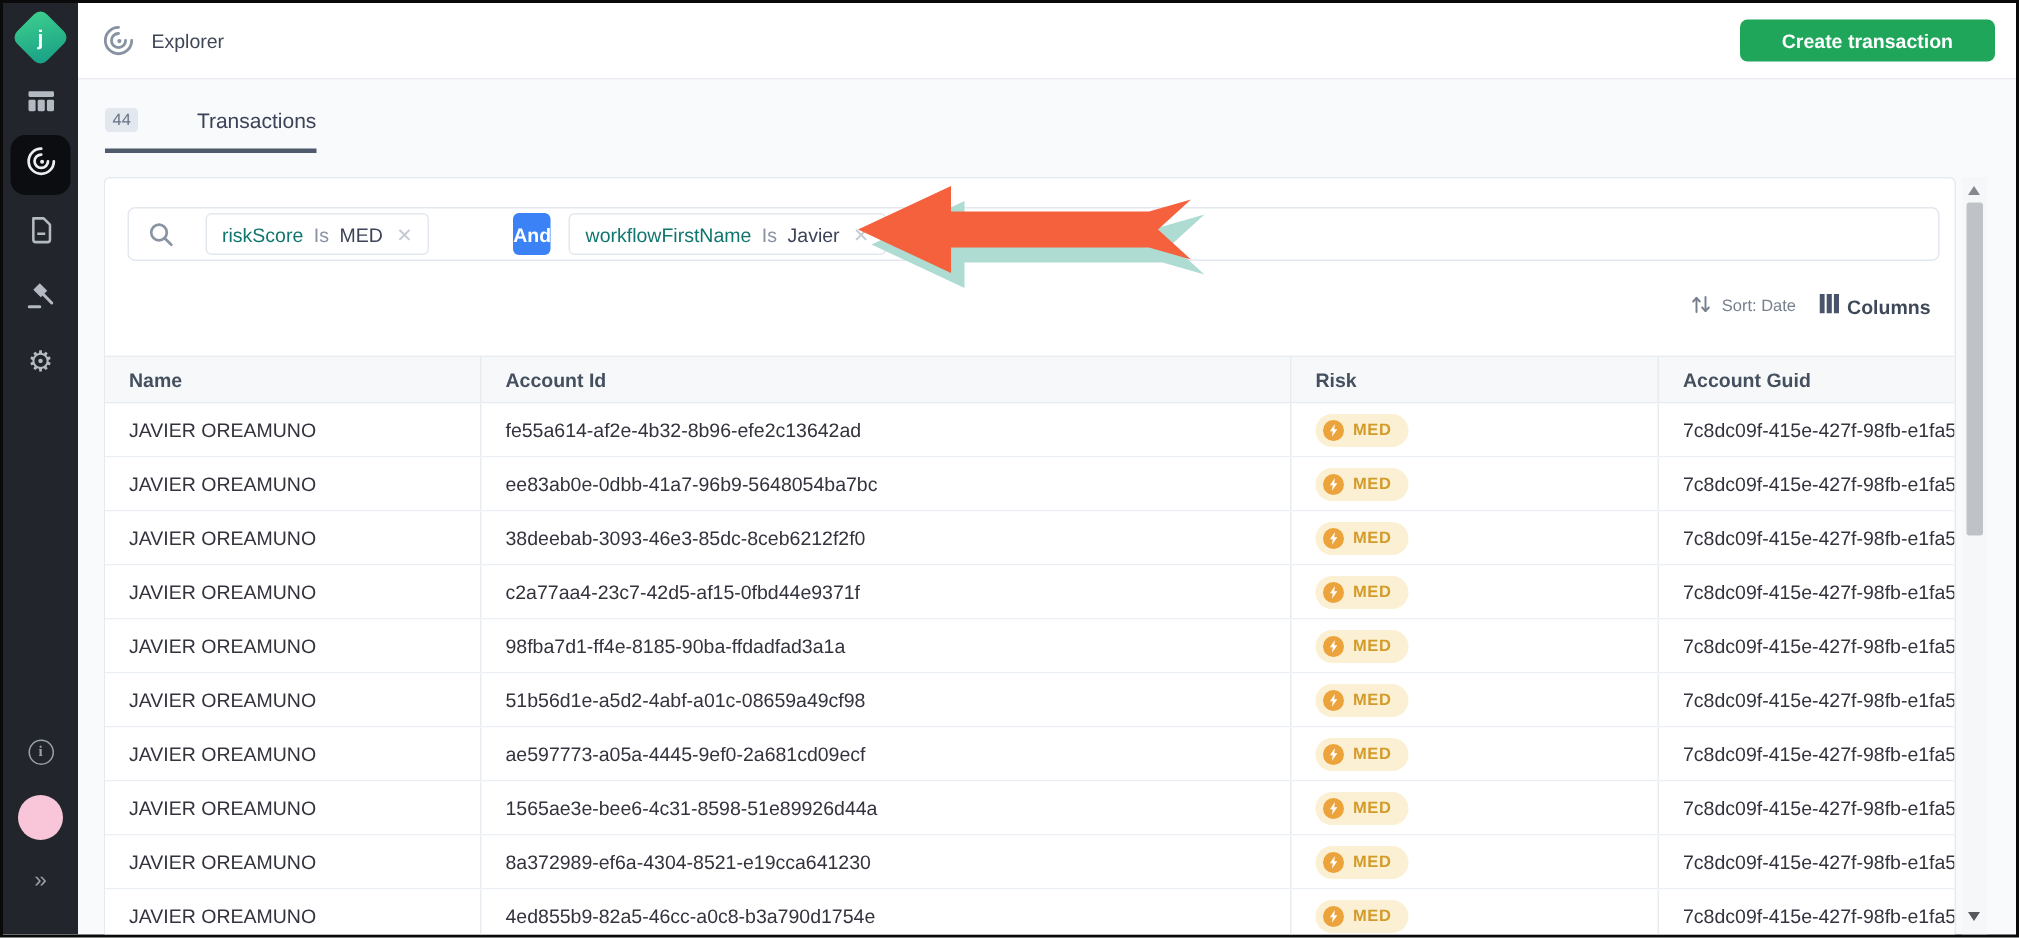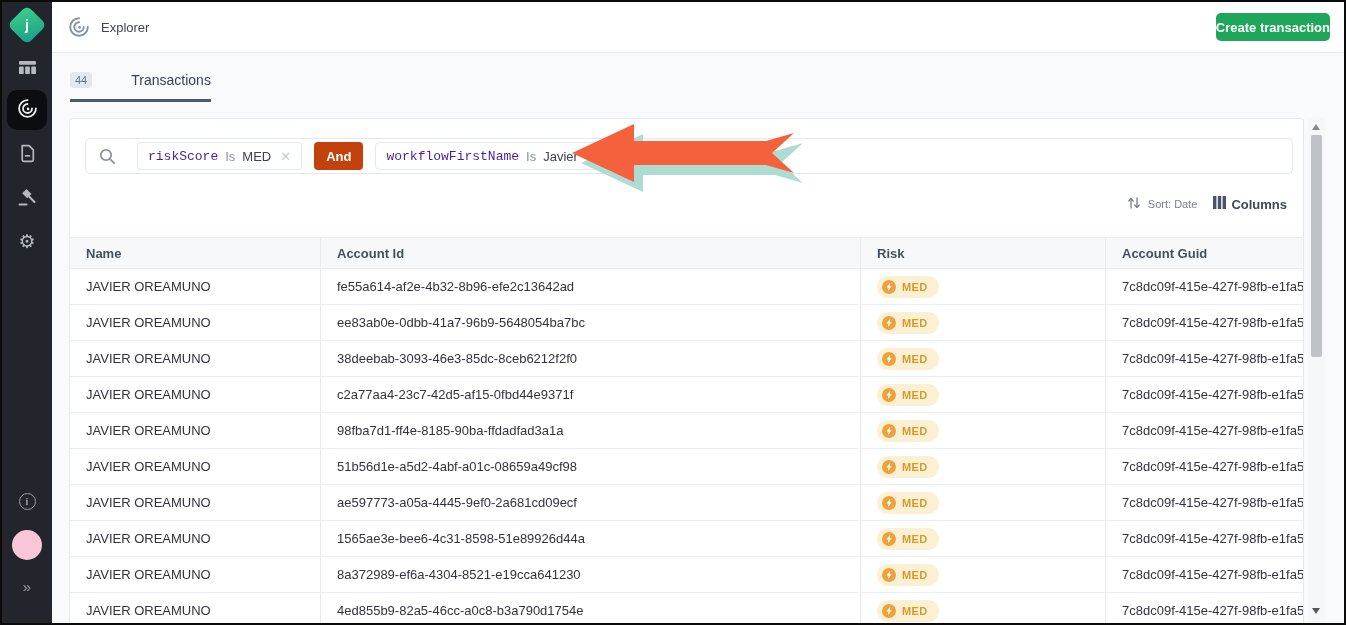--- a/index.html
+++ b/index.html
@@ -21,43 +21,43 @@
                display:flex; align-items:center; justify-content:center; font-size:10px; font-weight:bold; font-family:"Liberation Serif", serif; }
   .avatar { position:absolute; left:10px; top:528px; width:30px; height:30px; border-radius:50%; background:#f8c6d8; cursor:pointer; }
   .collapse { position:absolute; left:0; top:576px; width:50px; text-align:center; color:#9aa1ab; font-size:15px; cursor:pointer; }
 
   
   .main { position:absolute; left:50px; top:0; width:1292px; height:621px; }
   .topbar { position:absolute; left:0; top:0; right:0; height:51px; background:#fff; border-bottom:1px solid #e8ebf0;
             display:flex; align-items:center; padding:0 14px 0 16px; }
   .topbar .brand { display:flex; align-items:center; gap:11px; color:#3e4554; font-size:13px; }
   .brand-icon { color:#8792a2; display:flex; }
-  .create-btn { margin-left:auto; height:28px; padding:0 0; background:#1fa65a; color:#fff; border:none; border-radius:5px;
+  .create-btn { margin-left:auto; height:28px; padding:0 28px; background:#1fa65a; color:#fff; border:none; border-radius:5px;
                 font-size:13px; font-weight:bold; font-family:"Liberation Sans", sans-serif; cursor:pointer; }
 
   
   .tabbar { position:absolute; left:18px; top:70px; display:flex; }
   .tab { display:flex; align-items:flex-start; gap:8px; padding-bottom:11px; border-bottom:3px solid #505a6d; cursor:pointer; }
   .tab-count { background:#e3e8ee; color:#697386; font-size:11px; padding:2px 5px; border-radius:3px; }
   .tab-label { color:#3c4257; font-size:14px;margin-left:31px; }
 
   
   .card { position:absolute; left:17px; top:116px; width:1235px; height:505px; background:#fff;
           border:1px solid #e6eaef; border-bottom:none; border-radius:4px 4px 0 0; }
   .filterbox { position:absolute; left:15px; top:19px; right:10px; height:36px; border:1px solid #e3e8ee; border-radius:5px;
                background:#fff; display:flex; align-items:center; padding:0 8px 0 13px; gap:12px; }
   .search-ic { display:flex; color:#8a94a3; margin-right:9px; }
   .chip { display:inline-flex; align-items:center; gap:7px; height:28px; padding:0 10px; border:1px solid #e3e8ee;
           border-radius:4px; font-size:13px; background:#fff; cursor:pointer; }
-  .chip .f { color:#4c1d95;font-family:Liberation Mono, monospace; }
+  .chip .f { color:#0f766e; }
   .chip .op { color:#8792a2; }
   .chip .v { color:#3c4257; }
   .chip .x { color:#c3cad3; font-size:13px; margin-left:2px; cursor:pointer; }
-  .andchip { display:inline-flex; align-items:center; height:28px; padding:0 12px; border-radius:4px; background:#c2410c;
-             color:#fff; font-size:13px; font-weight:bold; cursor:pointer; }
+  .andchip { display:inline-flex; align-items:center; height:28px; padding:0 0; border-radius:4px; background:#3b82f6;
+             color:#fff; font-size:13px; font-weight:bold; cursor:pointer;margin-left:44px; }
 
   .toolbar { position:absolute; top:74px; right:16px; height:22px; display:flex; align-items:center; gap:6px; }
   .sort-group { display:flex; align-items:center; gap:7px; color:#767f8d; font-size:11px; cursor:pointer; }
   .cols-group { display:flex; align-items:center; gap:5px; color:#3e4858; font-size:13px; font-weight:bold; margin-left:10px; cursor:pointer; }
 
   
   .tablewrap { position:absolute; left:0; right:0; top:118px; bottom:0; overflow:hidden; }
   .thead, .trow { display:grid; grid-template-columns:251px 540px 245px 1fr; }
   .thead { height:32px; background:#f7f8f9; border-top:1px solid #e8ebf0; border-bottom:1px solid #e8ebf0; }
   .th { display:flex; align-items:center; padding-left:16px; font-size:13px; color:#44505f; font-weight:bold; border-right:1px solid #e8ebf0;text-align:right; }

